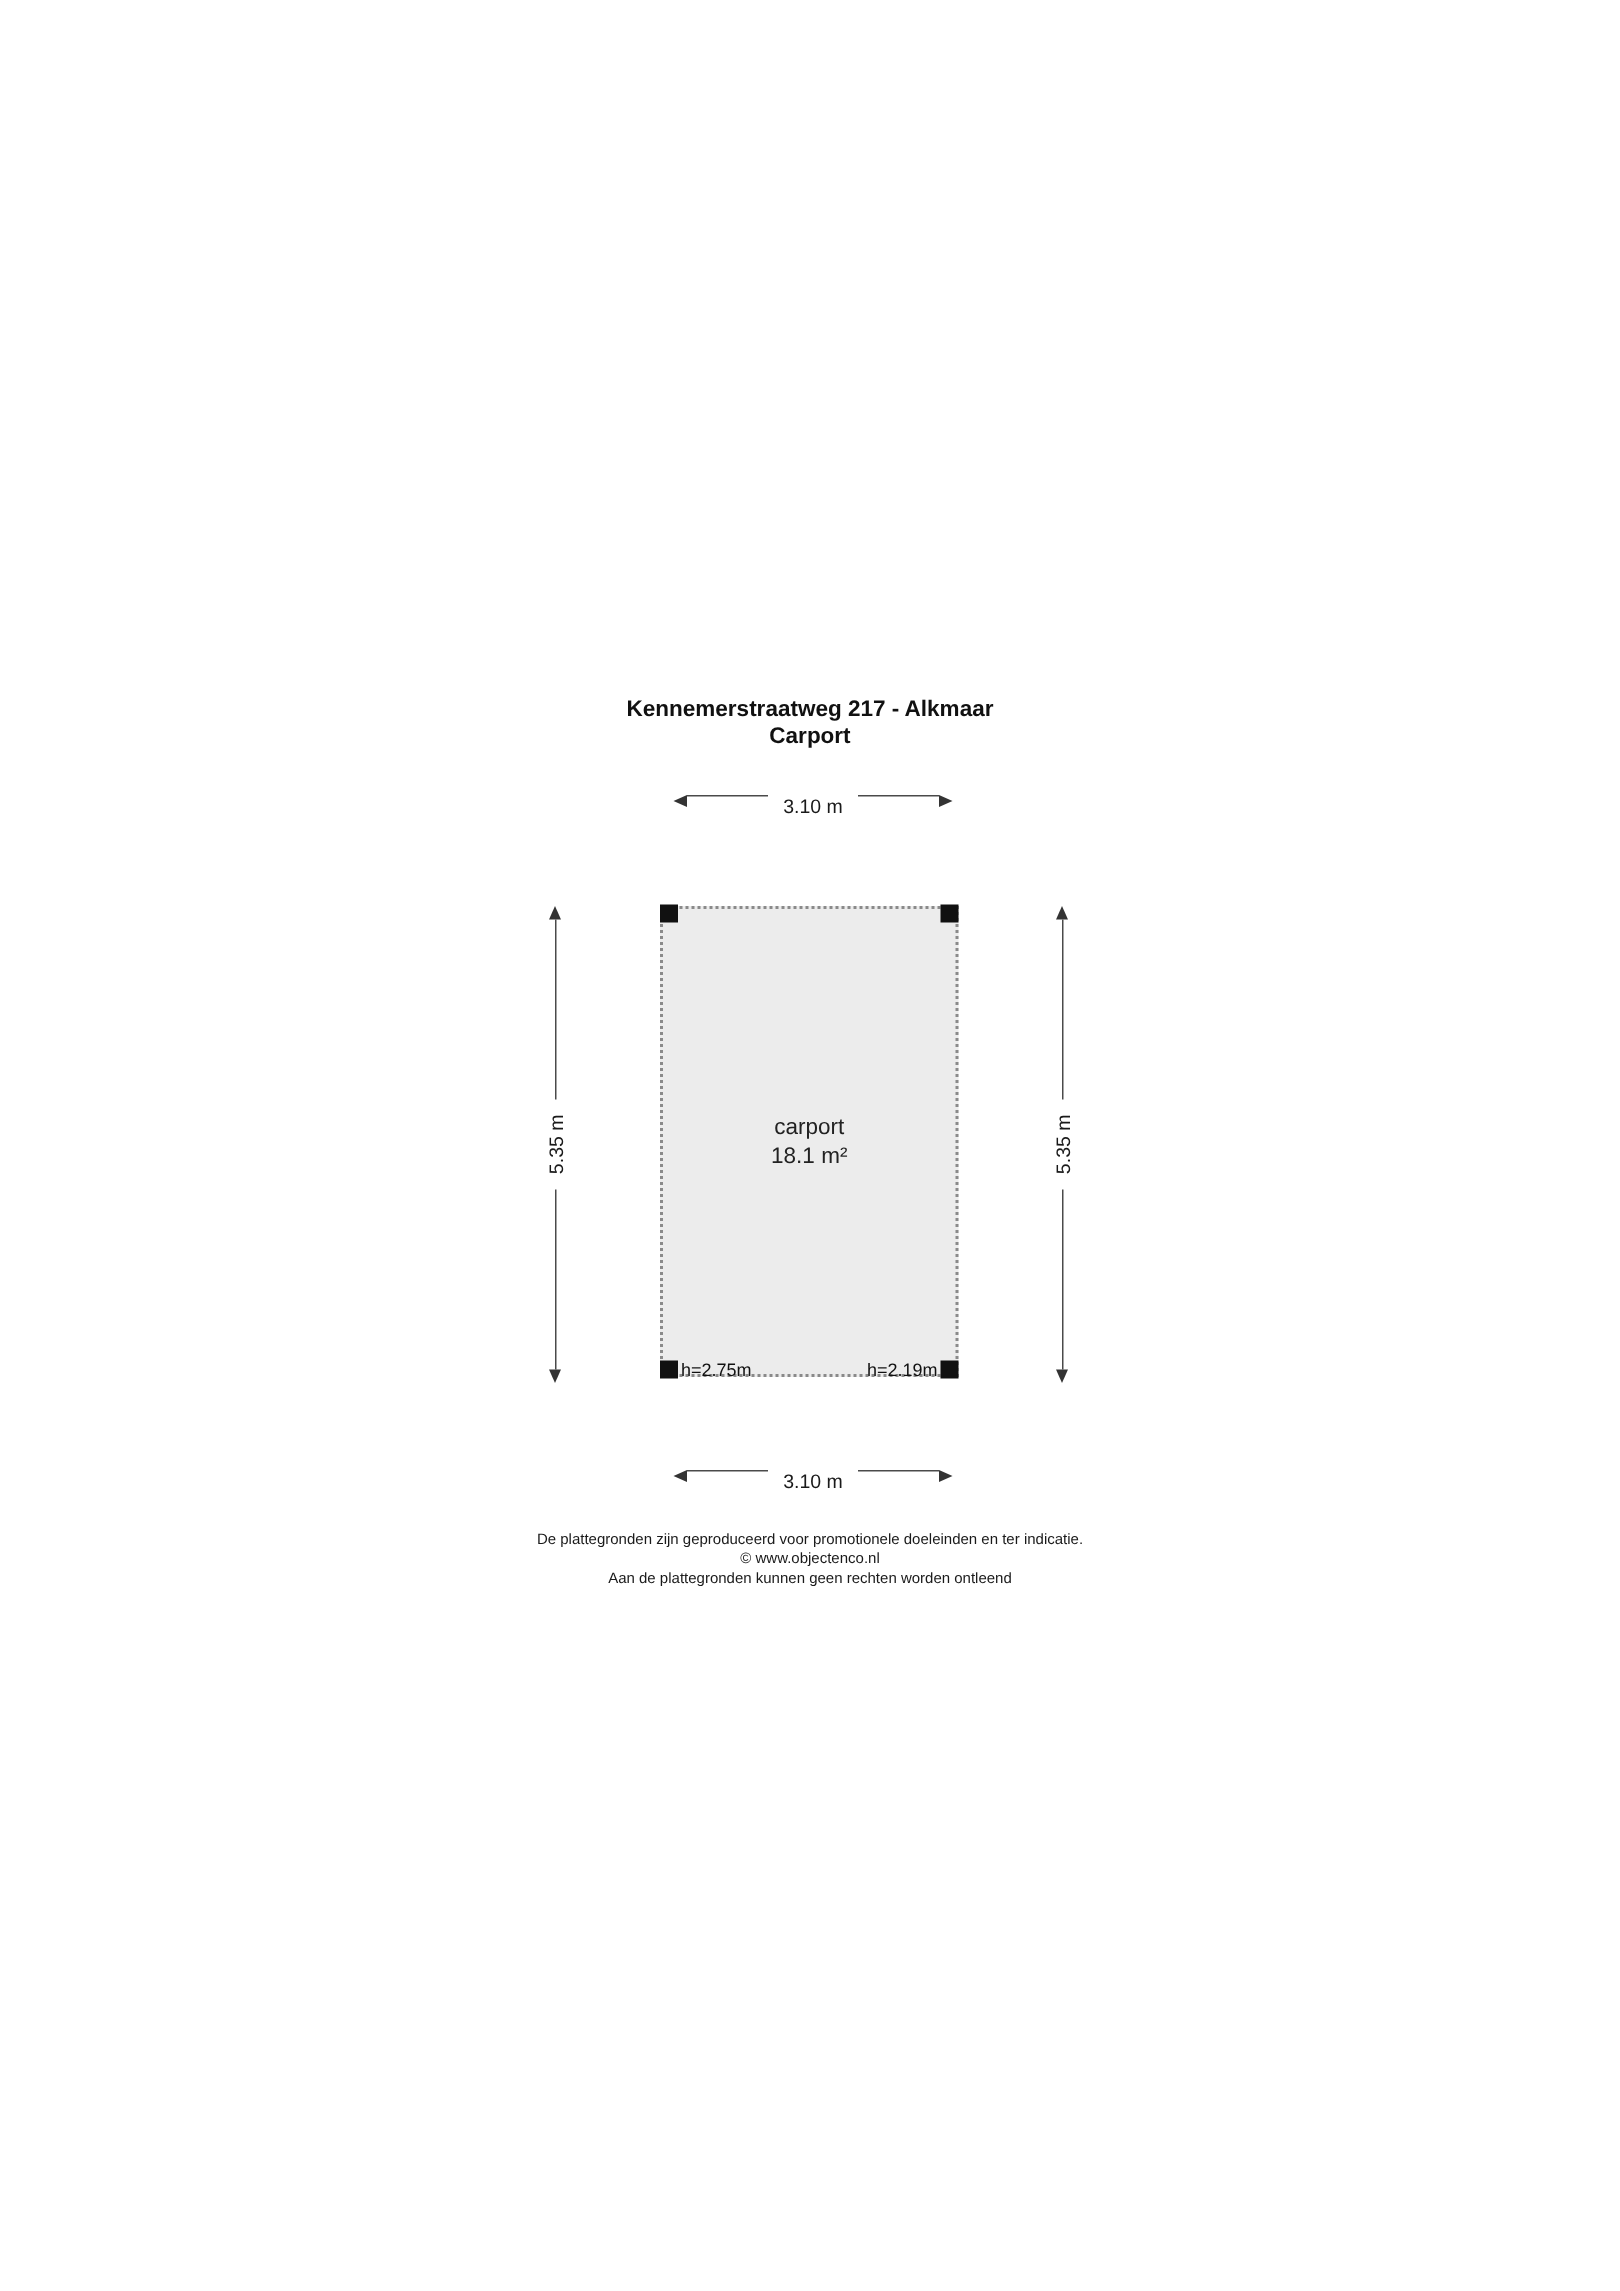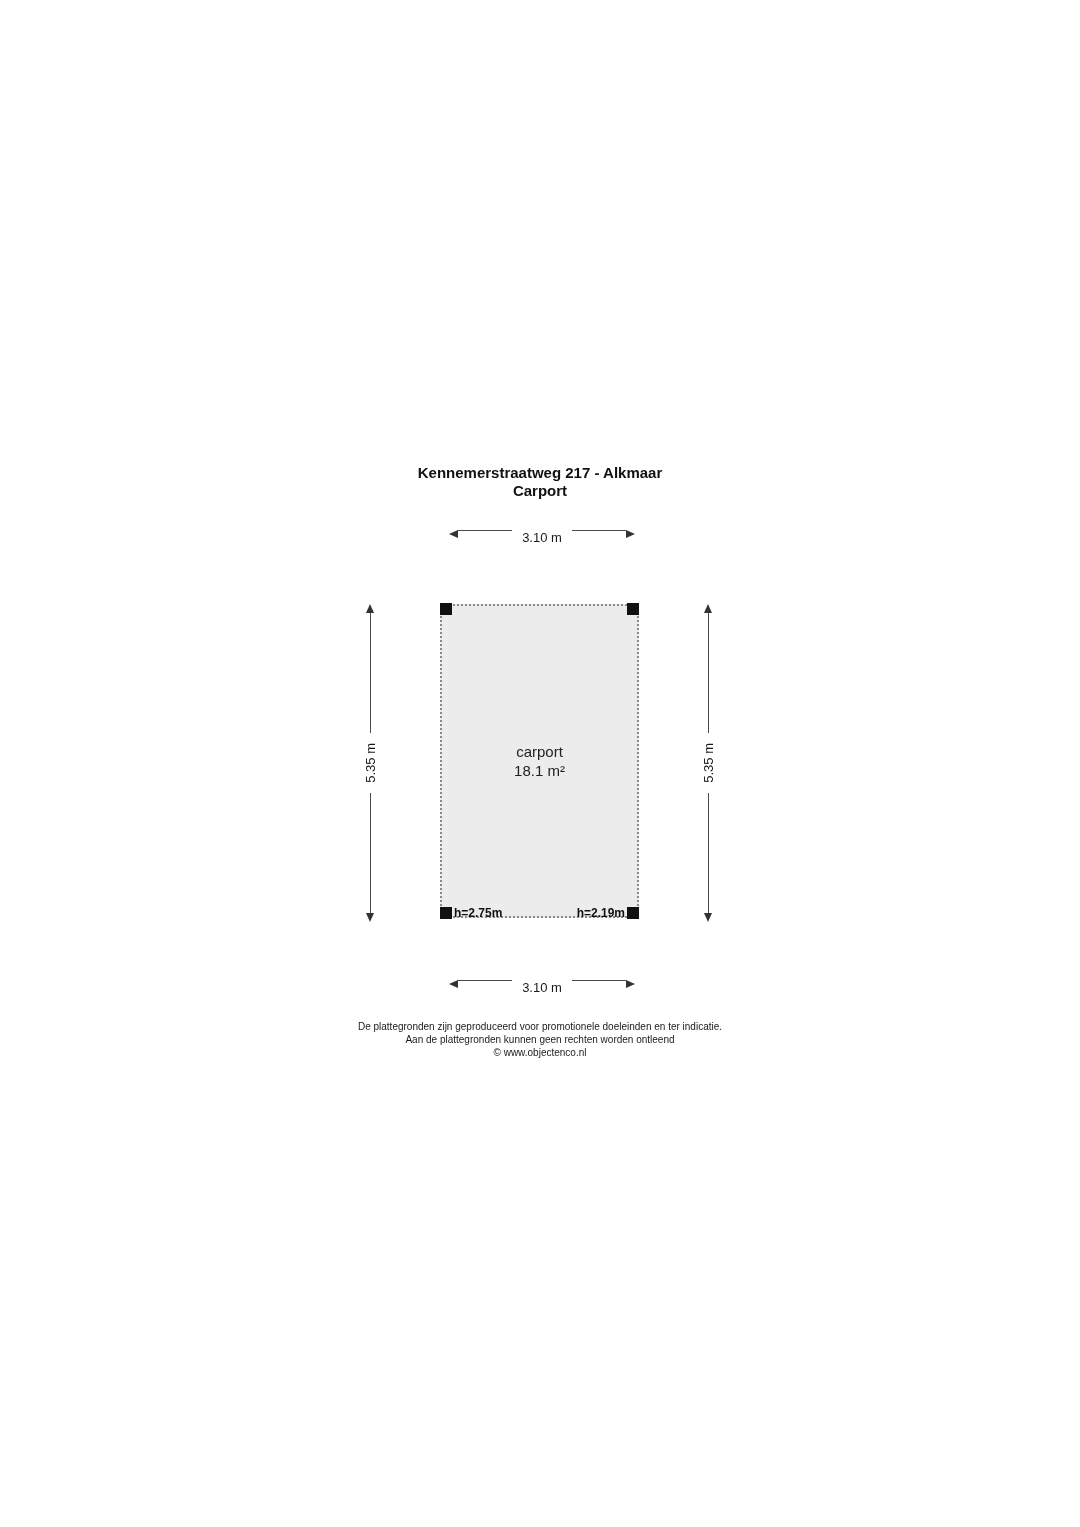--- a/index.html
+++ b/index.html
@@ -99,21 +99,21 @@
     transform: translateY(-50%);
     text-align: center;
     font-size: 15px;
     line-height: 19px;
     color: #222222;
   }
   .hlabel {
     position: absolute;
     bottom: -3px;
     font-size: 12px;
-    font-weight: bold;
+    font-weight: normal;
     line-height: 12px;
     color: #111111;
     white-space: nowrap;
   }
   .hlabel-left  { left: 12px; }
   .hlabel-right { right: 12px; padding-left: 23px; }
 
   
   .footer {
     position: absolute;
@@ -176,17 +176,17 @@
   <div class="dim-h dim-bottom">
     <span class="ah ah-left"></span>
     <span class="seg"></span>
     <span class="dim-label">3.10 m</span>
     <span class="seg"></span>
     <span class="ah ah-right"></span>
   </div>
 
   <div class="footer">
     <div>De plattegronden zijn geproduceerd voor promotionele doeleinden en ter indicatie.</div>
+    <div>© www.objectenco.nl</div>
     <div>Aan de plattegronden kunnen geen rechten worden ontleend</div>
-    <div>© www.objectenco.nl</div>
   </div>
 
 </div>
 
 </body></html>

